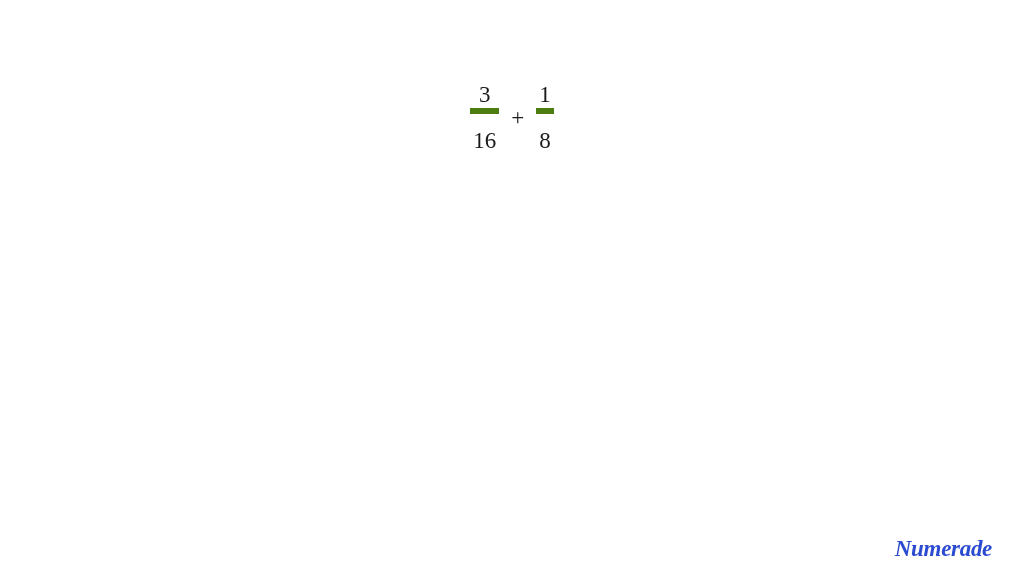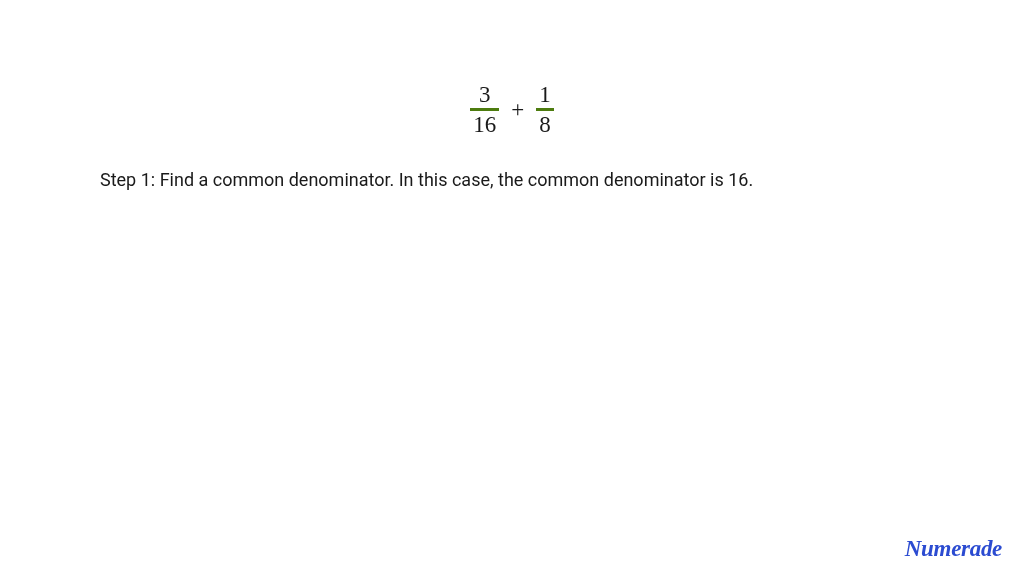--- a/index.html
+++ b/index.html
@@ -50,35 +50,35 @@
       display: inline-flex;
       flex-direction: column;
       align-items: center;
       vertical-align: middle;
       line-height: 1.1;
     }
     .fraction .num {
       padding: 0 3px 1px 3px;
     }
     .fraction .den {
-      border-top: 3px solid #4d7c0f;
-      padding: 1px 3px 0 3px;
+      border-top: 6px solid #4d7c0f;
+      padding: 14px 3px 0 3px;
     }
     .plus {
       padding: 0 2px;
     }
     .step-text {
       font-size: 18px;
       color: #1a1a1a;
       font-weight: 400;
       line-height: 1.5;
     }
     .logo {
       position: absolute;
-      right: 22px;
+      right: 32px;
       bottom: 14px;
       font-family: Georgia, "Times New Roman", serif;
       font-size: 23px;
       font-weight: 700;
       font-style: italic;
       color: #2b4bd1;
       letter-spacing: -0.3px;
     }
   </style>
 </head>
@@ -91,16 +91,15 @@
         <span class="num">3</span>
         <span class="den">16</span>
       </span>
       <span class="plus">+</span>
       <span class="fraction">
         <span class="num">1</span>
         <span class="den">8</span>
       </span>
     </span>
   </div>
-  <p class="step-text">Step 1: Find a common denominator. In this case, the common denominator is 16.</p>
 </div>
 
 <div class="logo">Numerade</div>
 
 </body></html>

